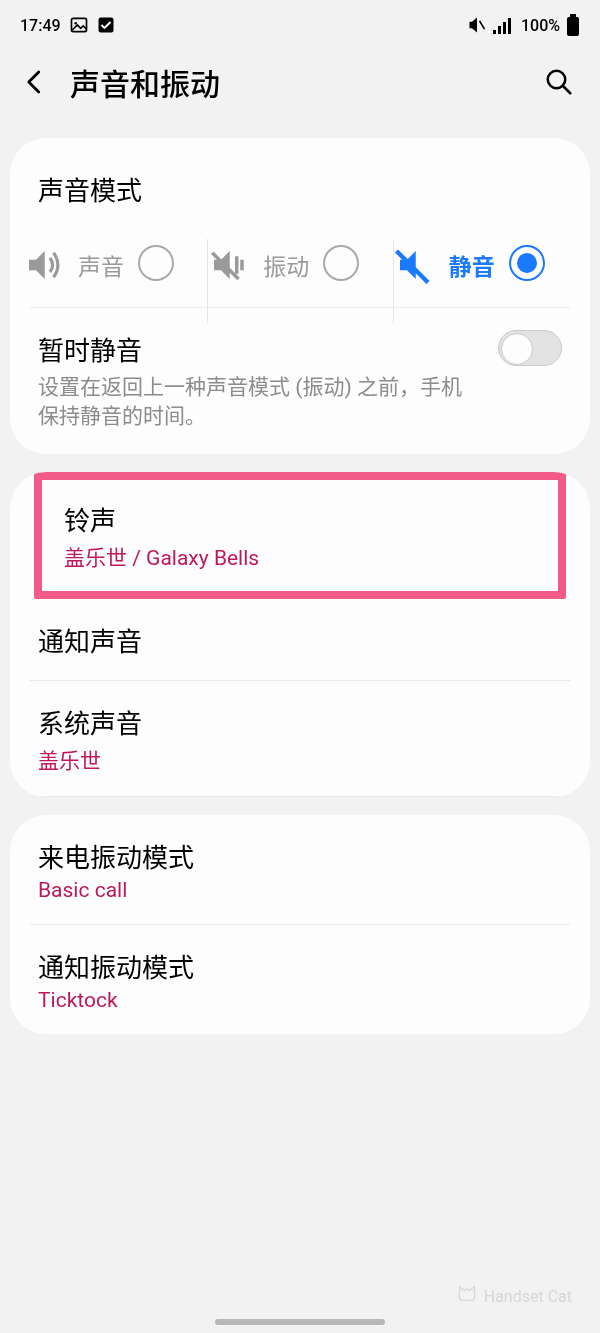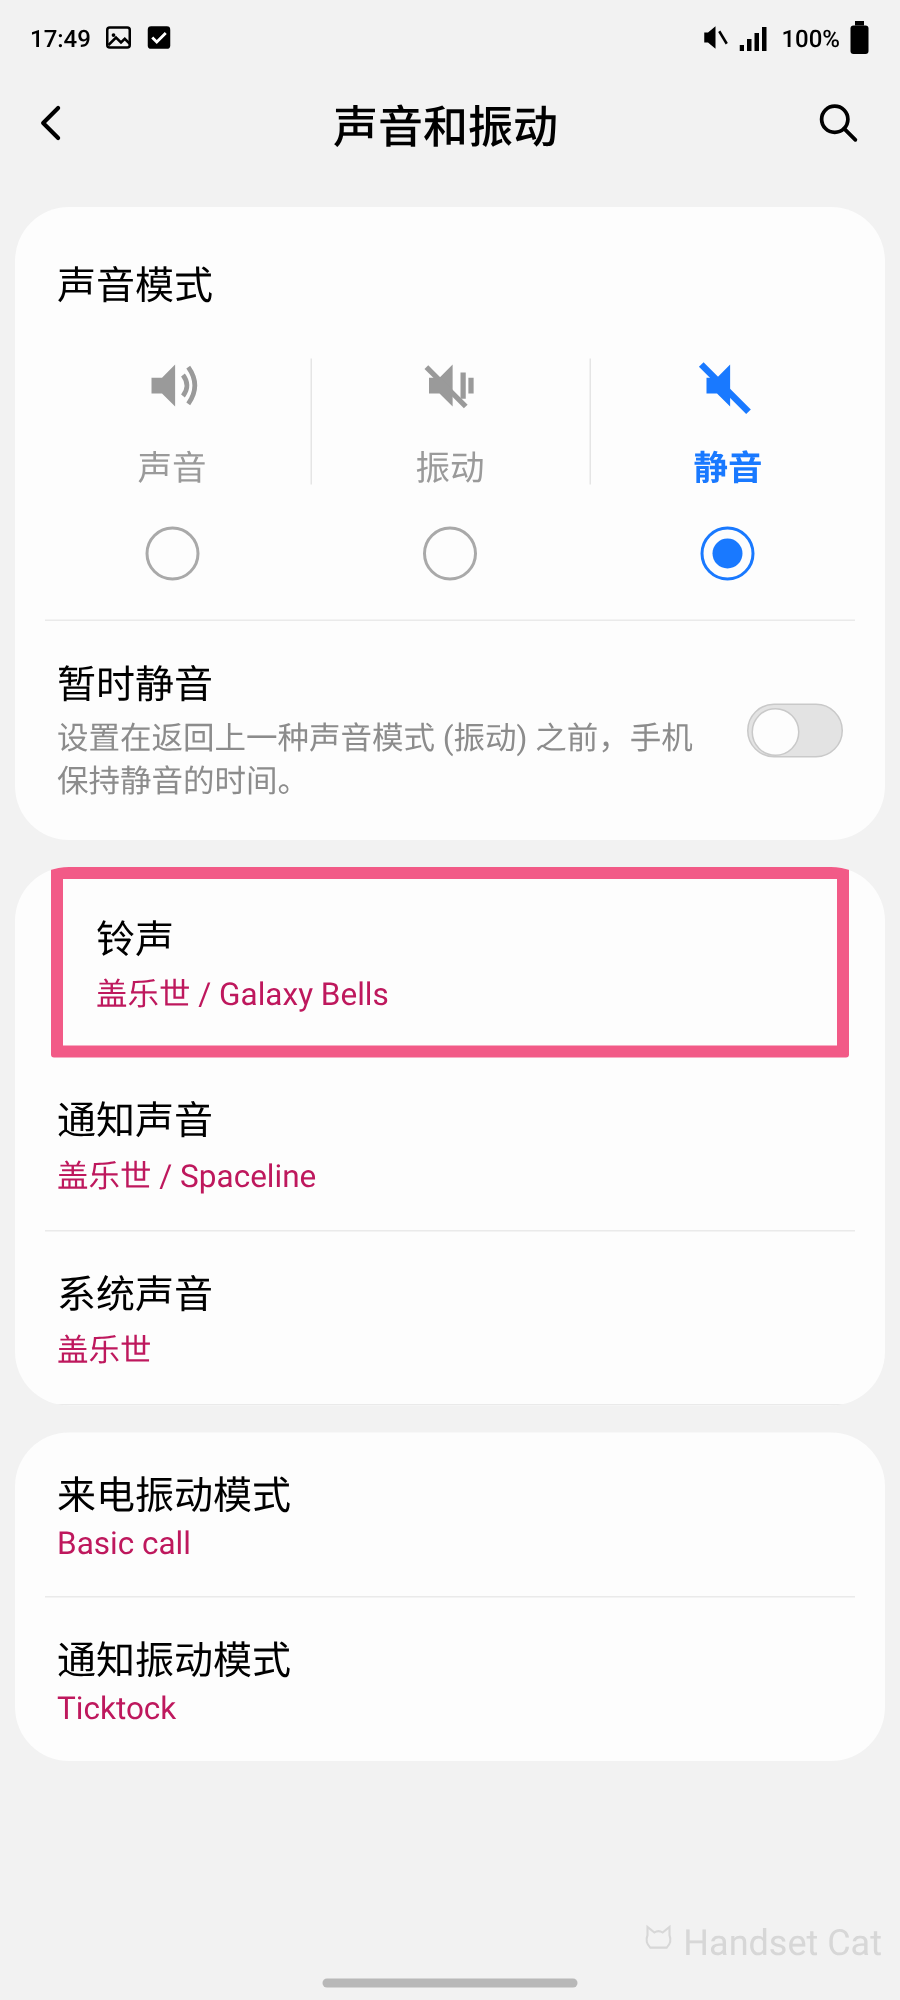--- a/index.html
+++ b/index.html
@@ -24,21 +24,21 @@
   .status-left { display: flex; align-items: center; gap: 8px; }
   .status-right { display: flex; align-items: center; gap: 6px; }
   .status-icon { display: inline-flex; align-items: center; }
   .app-bar {
     display: flex;
     align-items: center;
     padding: 18px 20px 14px 14px;
     gap: 14px;
   }
   .back-btn { padding: 6px; display: flex; }
-  .title { font-size: 30px; font-weight: 500; flex: 1; text-align: center; }
+  .title { font-size: 30px; font-weight: 500; flex: 1; }
   .search-btn { padding: 6px; display: flex; }
   .card {
     background: #fdfdfd;
     border-radius: 36px;
     margin: 18px 10px 0 10px;
     padding: 0;
     overflow: hidden;
   }
   .card-first { margin-top: 20px; }
   .section-title {
@@ -46,21 +46,21 @@
     padding: 32px 28px 18px 28px;
   }
   .mode-row {
     display: flex;
     justify-content: space-around;
     padding: 10px 12px 0 12px;
   }
   .mode-col {
     flex: 1;
     display: flex;
-    flex-direction: column;
+    flex-direction: row;
     align-items: center;
     gap: 14px;
     padding-bottom: 12px;
     position: relative;
   }
   .mode-col + .mode-col::before {
     content: "";
     position: absolute;
     left: 0;
     top: 4px;
@@ -80,21 +80,20 @@
     margin-bottom: 14px;
   }
   .radio.active { border-color: #1979ff; }
   .radio.active::after {
     content: ""; width: 20px; height: 20px; border-radius: 50%; background: #1979ff;
   }
   .divider { height: 1px; background: #eaeaea; margin: 0 20px; }
   .row {
     padding: 22px 28px;
     display: flex;
-    align-items: center;
     gap: 16px;
   }
   .row-text { flex: 1; }
   .row-title { font-size: 26px; color: #000; }
   .row-sub { font-size: 21px; color: #be185d; margin-top: 4px; }
   .row-desc { font-size: 21px; color: #8c8c8c; margin-top: 6px; line-height: 1.4; }
   .toggle {
     width: 64px; height: 36px; border-radius: 18px;
     background: #e3e3e3; border: 1px solid #c9c9c9;
     position: relative; flex-shrink: 0;
@@ -110,22 +109,22 @@
     margin: 0 24px;
   }
   .highlight .row { padding: 20px 22px; }
   .home-indicator {
     position: absolute;
     bottom: 8px; left: 50%; transform: translateX(-50%);
     width: 170px; height: 6px; background: #b8b8b8; border-radius: 3px;
   }
   .watermark {
     position: absolute;
-    bottom: 24px; right: 12px;
-    font-size: 24px; color: rgba(200,200,200,0.65);
+    bottom: 24px; right: 28px;
+    font-size: 16px; color: rgba(200,200,200,0.65);
     display: flex; align-items: center; gap: 6px;
   }
 </style>
 </head>
 <body>
 
 <div class="status-bar">
   <div class="status-left">
     <span>17:49</span>
     <span class="status-icon">
@@ -241,21 +240,20 @@
       <div class="row-text">
         <div class="row-title">铃声</div>
         <div class="row-sub">盖乐世 / Galaxy Bells</div>
       </div>
     </div>
   </div>
 
   <div class="row">
     <div class="row-text">
       <div class="row-title">通知声音</div>
-      <div class="row-sub">盖乐世 / Spaceline</div>
     </div>
   </div>
   <div class="divider"></div>
 
   <div class="row">
     <div class="row-text">
       <div class="row-title">系统声音</div>
       <div class="row-sub">盖乐世</div>
     </div>
   </div>

